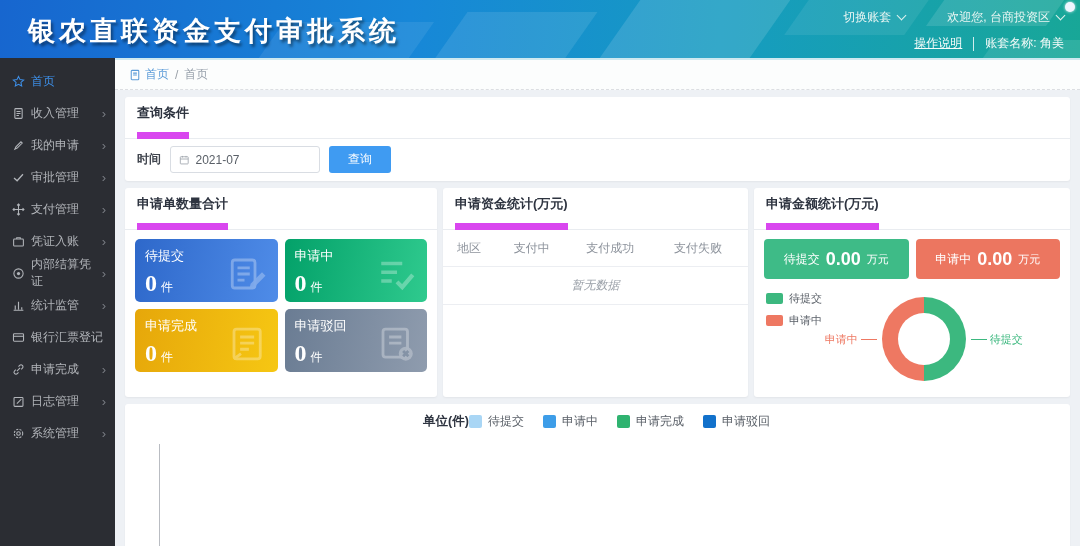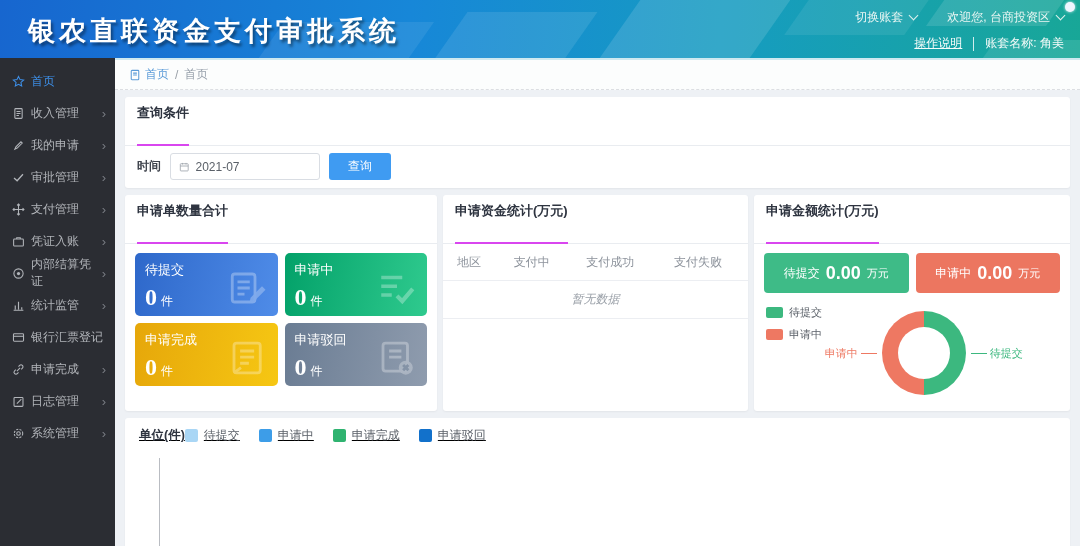--- a/index.html
+++ b/index.html
@@ -11,21 +11,21 @@
     background:linear-gradient(95deg,#1766cf 0%,#1787d8 38%,#169cc0 68%,#18a797 100%); }
   .hshape { position:absolute; background:rgba(255,255,255,0.08); transform:skewX(-35deg); }
   .hs1 { left:270px; top:22px; width:150px; height:40px; }
   .hs2 { left:450px; top:12px; width:130px; height:50px; background:rgba(255,255,255,0.10); }
   .hs3 { left:620px; top:-6px; width:150px; height:70px; background:rgba(255,255,255,0.13); }
   .hs4 { left:800px; top:-10px; width:120px; height:45px; }
   .hs5 { left:940px; top:-14px; width:120px; height:40px; background:rgba(255,255,255,0.12); }
   .hs6 { left:985px; top:40px; width:110px; height:30px; background:rgba(255,255,255,0.10); }
   .header-title { position:absolute; left:28px; top:13px; font-size:27px; font-weight:bold; color:#ffffff;
     letter-spacing:4px; text-shadow:2px 3px 3px rgba(0,0,0,0.45); white-space:nowrap; }
-  .header-top-right { position:absolute; top:9px; right:16px; display:flex; align-items:center; gap:30px;
+  .header-top-right { position:absolute; top:9px; right:16px; display:flex; align-items:center; gap:42px;
     color:#e9f6f3; font-size:12px; }
   .hdrop { display:flex; align-items:center; gap:7px; cursor:pointer; }
   .chev { width:7px; height:7px; border-right:1.5px solid #dff2ee; border-bottom:1.5px solid #dff2ee;
     transform:rotate(45deg); margin-top:-4px; }
   .header-bot-right { position:absolute; top:35px; right:16px; display:flex; align-items:center; gap:11px;
     color:#f4fbf9; font-size:12px; }
   .hlink { text-decoration:underline; cursor:pointer; }
   .hdivider { width:1px; height:14px; background:rgba(255,255,255,0.8); }
   .notif-dot { position:absolute; top:2px; right:5px; width:10px; height:10px; border-radius:50%;
     background:#eef6ff; box-shadow:0 0 3px rgba(255,255,255,0.9); }
@@ -47,21 +47,21 @@
     border-bottom:1px dashed #dcdee2; display:flex; align-items:center; gap:6px; padding-left:14px; }
   .crumb-home { color:#5b9bd8; display:flex; align-items:center; gap:4px; cursor:pointer; }
   .crumb-sep { color:#9aa0a8; }
   .crumb-current { color:#97a0ab; }
 
   .content { padding:7px 10px 0; }
 
   .panel { background:#fff; border-radius:3px; box-shadow:0 1px 2px rgba(0,0,0,0.05); }
   .panel-title-row { padding:7px 12px 0; border-bottom:1px solid #e9ecf0; }
   .panel-title { display:inline-block; font-size:13px; font-weight:bold; color:#2e3440;
-    padding-bottom:22px; border-bottom:2px solid #d946ef; margin-bottom:-1px; }
+    padding-bottom:10px; border-bottom:7px solid #d946ef; margin-bottom:-1px; }
 
   
   .query-panel { margin-bottom:7px; }
   .query-body { display:flex; align-items:center; gap:9px; padding:7px 12px 8px; }
   .query-label { font-size:12px; color:#40454e; font-weight:bold; }
   .date-input { width:150px; height:27px; border:1px solid #d9dde3; border-radius:3px; background:#fff;
     display:flex; align-items:center; gap:6px; padding:0 8px; cursor:text; }
   .date-input input { border:none; outline:none; width:100%; font-size:12px; color:#5a6068;
     font-family:"Liberation Sans","DejaVu Sans",sans-serif; }
   .search-btn { height:27px; padding:0 19px; background:#3f9bf2; color:#fff; border:none;
@@ -104,21 +104,21 @@
     display:flex; align-items:center; gap:5px; }
   .donut { width:84px; height:84px; border-radius:50%; position:relative;
     background:conic-gradient(#3cb87f 0deg 180deg, #ee7862 180deg 360deg); }
   .donut::after { content:""; position:absolute; inset:16px; border-radius:50%; background:#fff; }
   .d-label { font-size:11px; display:flex; align-items:center; gap:3px; white-space:nowrap; }
   .d-left { color:#ee7862; } .d-right { color:#3cb87f; }
   .d-line { display:inline-block; width:16px; height:1px; background:currentColor; }
 
   
   .compare-panel { height:230px; }
-  .compare-head { display:flex; align-items:center; justify-content:flex-start; padding:9px 16px 2px 14px;text-decoration:underline; }
+  .compare-head { display:flex; align-items:center; justify-content:center; padding:9px 16px 2px 14px; }
   .unit-label { font-size:12.5px; font-weight:bold; color:#2e3440; }
   .legend4 { display:flex; align-items:center; gap:19px; font-size:12px; color:#5a6068; }
   .lg-item { display:flex; align-items:center; gap:6px; cursor:pointer; }
   .lg-sw { width:13px; height:13px; border-radius:2px; }
   .lg1 { background:#a9d6f5; } .lg2 { background:#3d9de8; } .lg3 { background:#2fb370; } .lg4 { background:#1271cb; }
   .chart-area { margin:12px 8px 0 34px; height:124px; border-left:1px solid #b9bcc2;
     border-bottom:2px solid #96999f; background:#fff; }
 
   svg { display:block; }
 </style>

